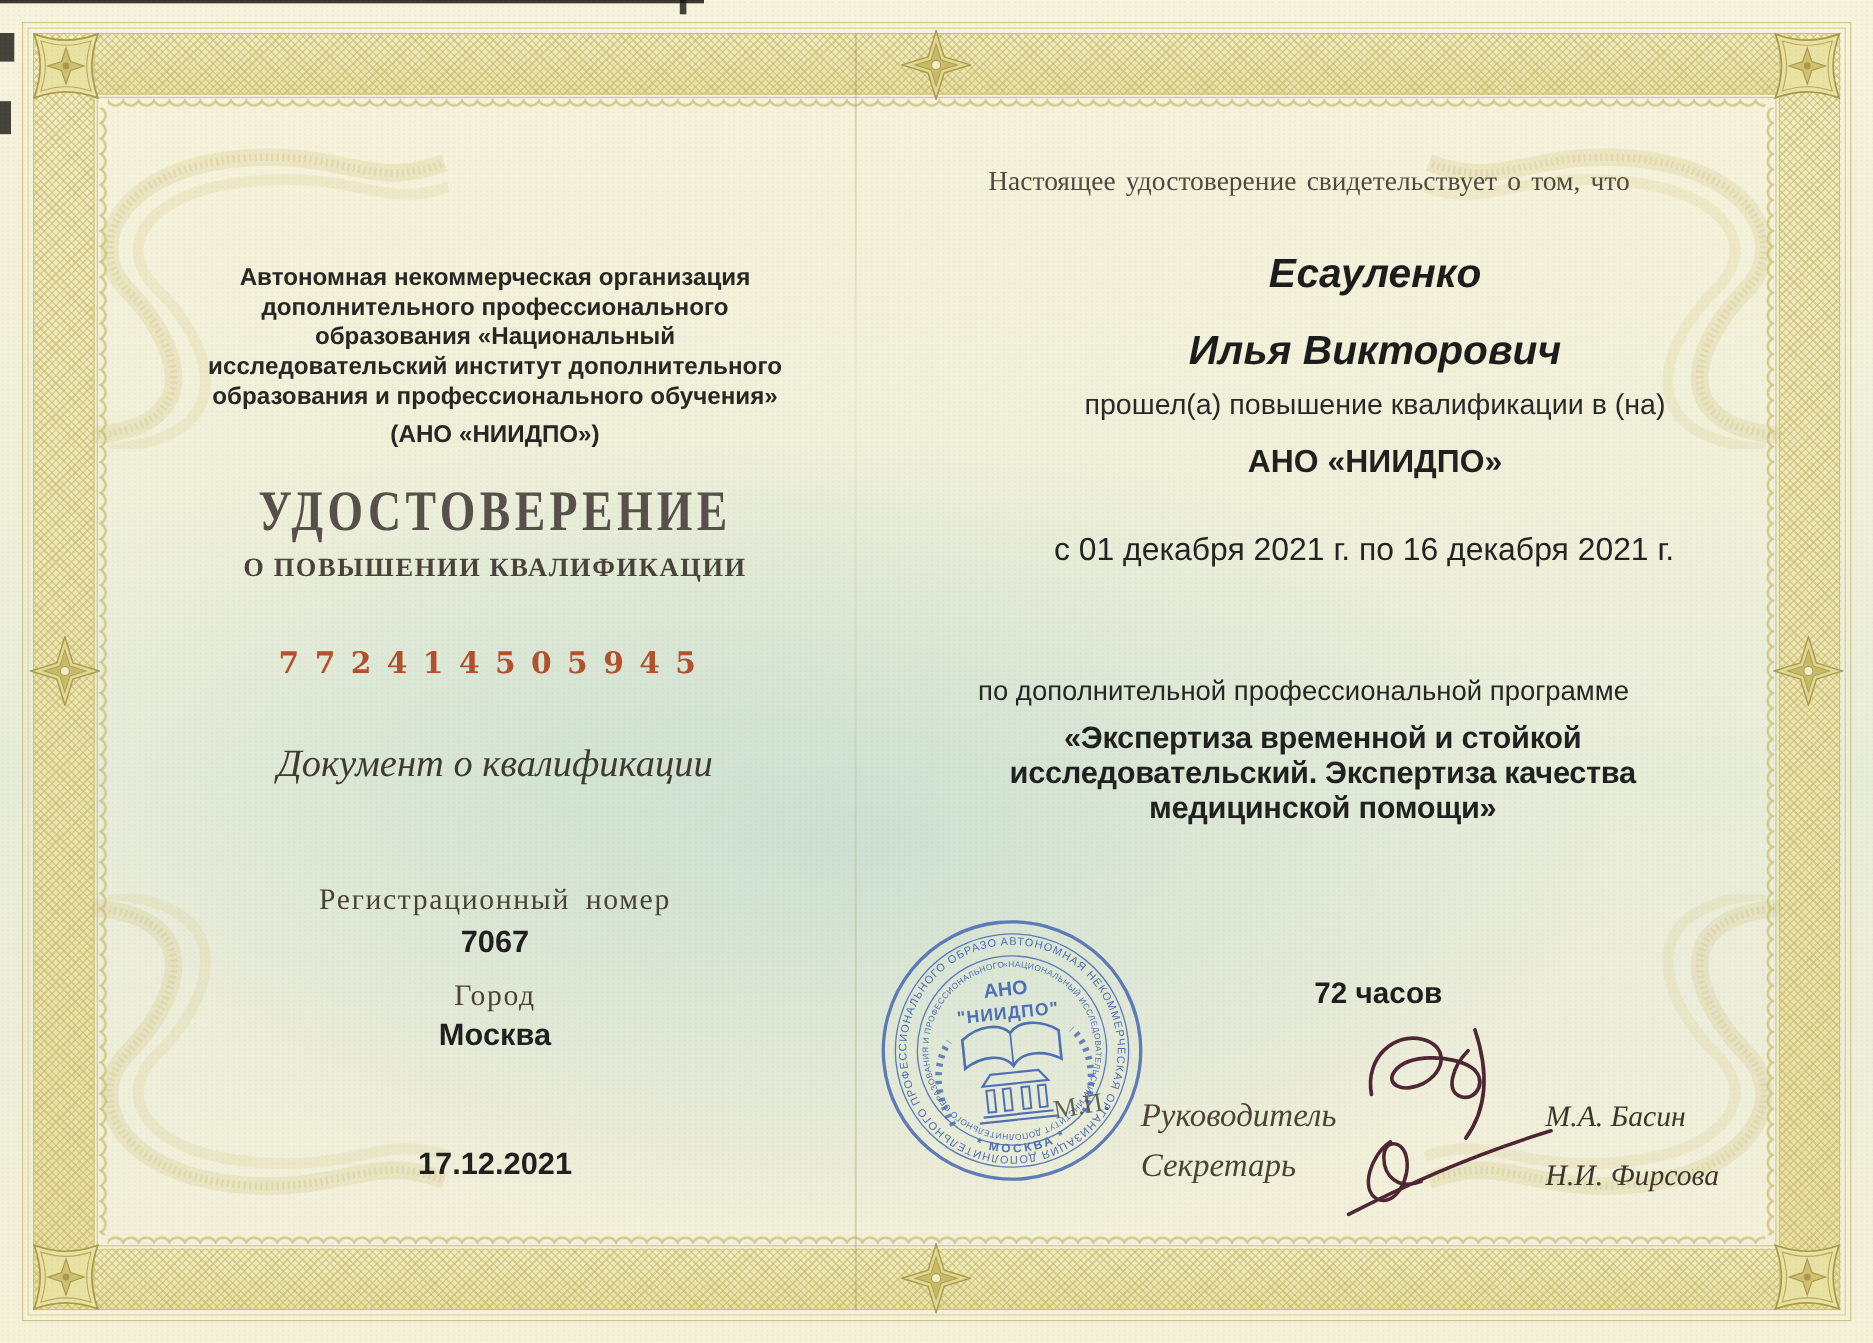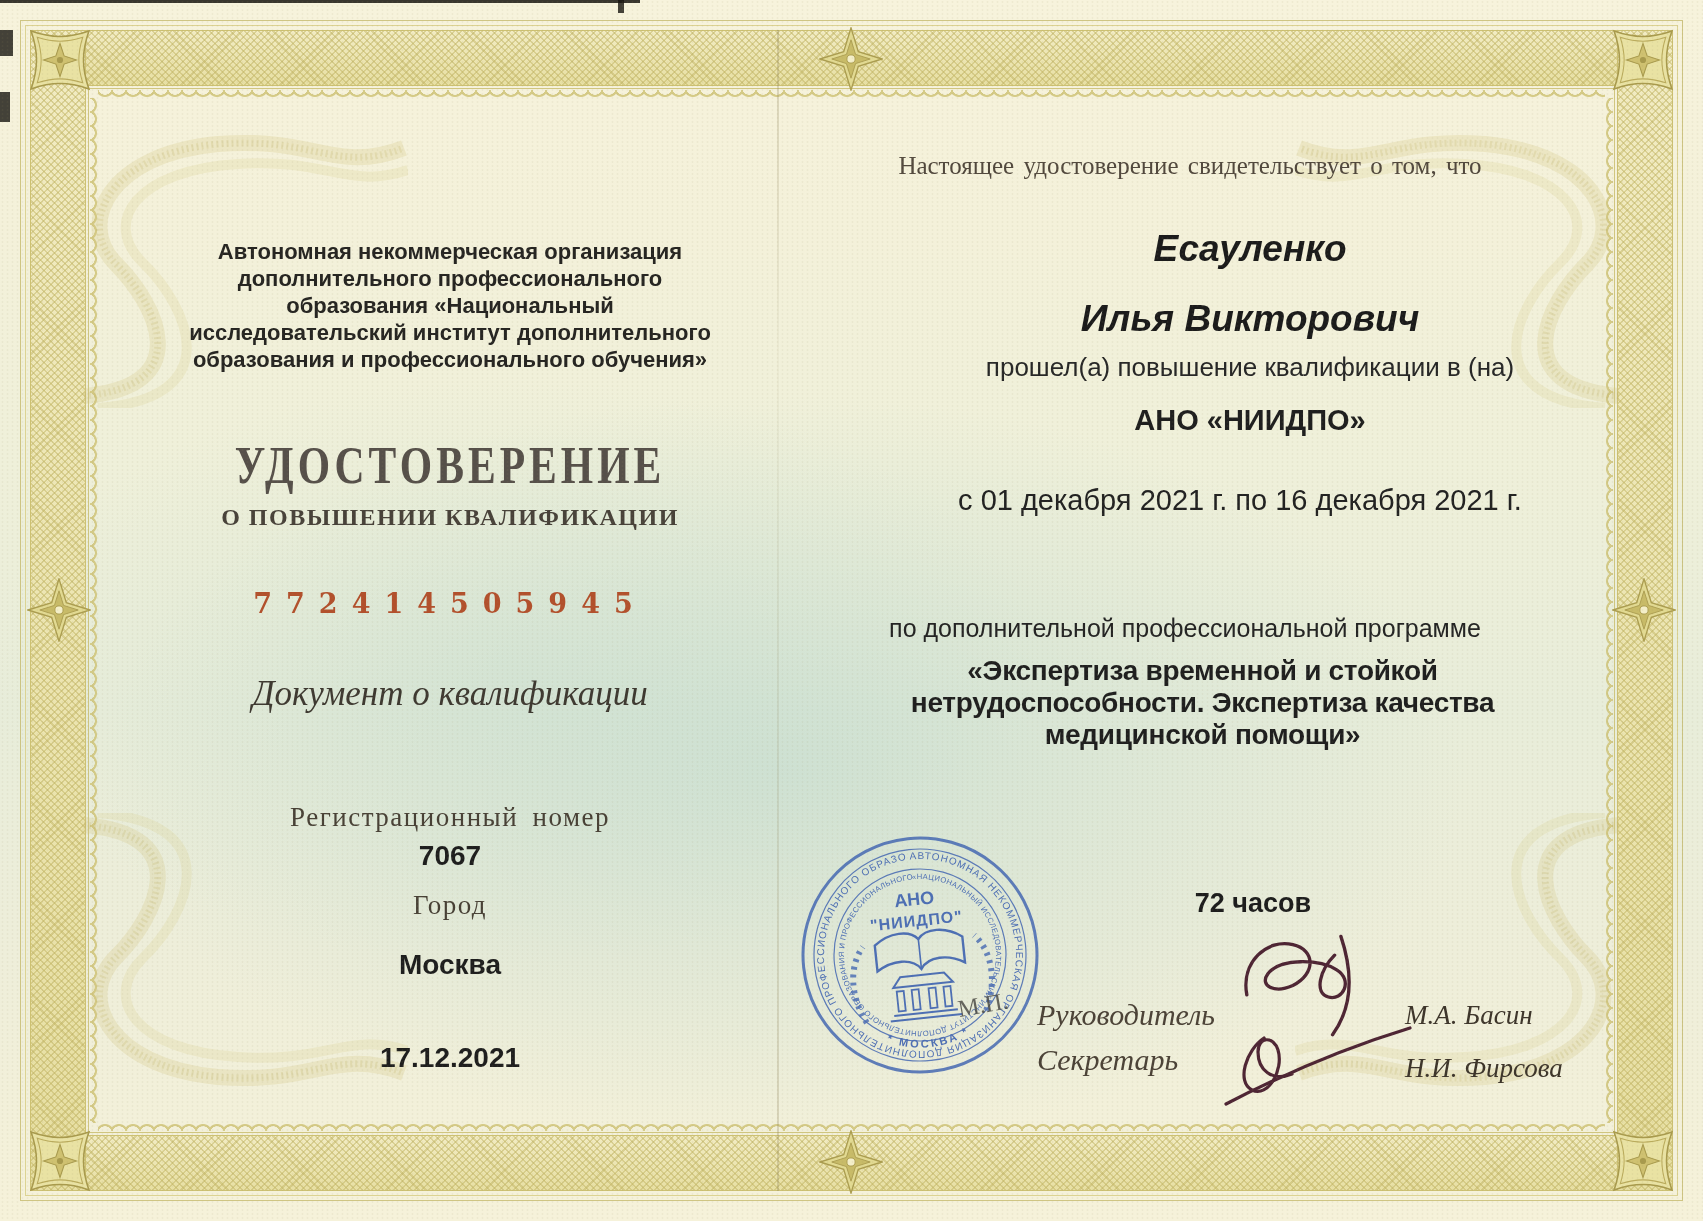--- a/index.html
+++ b/index.html
@@ -62,21 +62,21 @@
   .lcol{left:150px;width:600px;}
   .org-name{top:238px;left:176px;width:548px;font-weight:bold;font-size:22px;line-height:27px;color:#262522;}
   .org-short{top:382px;font-weight:bold;font-size:22px;color:#262522;}
   .cert-title{top:436px;font-size:52px;font-weight:600;letter-spacing:5px;color:#56504a;transform:scaleX(.8);}
   .cert-sub{top:504px;font-size:24px;font-weight:600;letter-spacing:1.5px;color:#48423a;}
   .blank-num{top:588px;font-family:"DejaVu Serif", serif;font-weight:bold;font-size:27px;letter-spacing:14px;color:#b2502c;}
   .doc-type{top:674px;font-style:italic;font-size:35px;color:#3e3931;}
   .lbl{font-size:27px;color:#48413699;color:#484136;letter-spacing:1.5px;word-spacing:6px;}
   .val{font-weight:bold;font-size:28px;color:#1e1e1e;}
   .reg-lbl{top:802px;} .reg-val{top:840px;}
-  .city-lbl{top:890px;} .city-val{top:925px;margin-top:24px;}
+  .city-lbl{top:890px;} .city-val{top:925px;}
   .date-lbl{top:982px;} .date-val{top:1042px;}
 
   
   .intro{top:152px;left:880px;width:620px;font-size:25px;color:#51483d;word-spacing:3px;}
   .nm{left:950px;width:600px;font-weight:bold;font-style:italic;font-size:37px;color:#1b1b1b;}
   .surname{top:228px;} .patron{top:298px;}
   .action{top:352px;left:950px;width:600px;font-size:26px;color:#272727;}
   .orgright{top:404px;left:950px;width:600px;font-weight:bold;font-size:29px;color:#1f1f1f;}
   .period{top:484px;left:940px;width:600px;font-size:29px;color:#222;}
   .prog-lbl{top:614px;left:885px;width:600px;font-size:25px;color:#242424;}
@@ -181,38 +181,39 @@
     <path d="M20,330 C150,320 112,230 64,184 C24,144 58,92 160,86 C250,80 270,112 330,92" fill="none" stroke="#d6cc88" stroke-width="10" opacity=".4"></path>
   </svg>
 
   <div class="abs fold"></div>
   <div class="abs scanline"></div>
   <div class="abs scanmark" style="top:30px;left:0;width:13px;height:26px;"></div>
   <div class="abs scanmark" style="top:92px;left:0;width:10px;height:30px;"></div>
   <div class="abs scanmark" style="top:0;left:618px;width:6px;height:13px;"></div>
 
   <div class="abs org-name ctr">Автономная некоммерческая организация дополнительного профессионального образования «Национальный исследовательский институт дополнительного образования и профессионального обучения»</div>
+  <div class="abs lcol org-short ctr">(АНО «НИИДПО»)</div>
   <div class="abs lcol cert-title ctr serif nowrap">УДОСТОВЕРЕНИЕ</div>
   <div class="abs lcol cert-sub ctr serif nowrap">О ПОВЫШЕНИИ КВАЛИФИКАЦИИ</div>
   <div class="abs lcol blank-num ctr nowrap">772414505945</div>
   <div class="abs lcol doc-type ctr serif nowrap">Документ о квалификации</div>
   <div class="abs lcol reg-lbl lbl ctr serif nowrap">Регистрационный номер</div>
   <div class="abs lcol reg-val val ctr nowrap">7067</div>
   <div class="abs lcol city-lbl lbl ctr serif nowrap">Город</div>
   <div class="abs lcol city-val val ctr nowrap">Москва</div>
   <div class="abs lcol date-val val ctr nowrap">17.12.2021</div>
 
   <div class="abs intro ctr serif nowrap">Настоящее удостоверение свидетельствует о том, что</div>
   <div class="abs nm surname ctr nowrap">Есауленко</div>
   <div class="abs nm patron ctr nowrap">Илья Викторович</div>
   <div class="abs action ctr nowrap">прошел(а) повышение квалификации в (на)</div>
   <div class="abs orgright ctr nowrap">АНО «НИИДПО»</div>
   <div class="abs period ctr nowrap">с 01 декабря 2021 г. по 16 декабря 2021 г.</div>
   <div class="abs prog-lbl ctr nowrap">по дополнительной профессиональной программе</div>
-  <div class="abs prog-name ctr">«Экспертиза временной и стойкой нетрудоспособности. Экспертиза качества медицинской помощи»</div>
+  <div class="abs prog-name ctr">«Экспертиза временной и стойкой исследовательский. Экспертиза качества медицинской помощи»</div>
   <div class="abs vol-val ctr nowrap">72 часов</div>
 
   <div class="abs head-title sig-title serif nowrap">Руководитель</div>
   <div class="abs sec-title sig-title serif nowrap">Секретарь</div>
   <div class="abs head-name sig-name serif nowrap">М.А. Басин</div>
   <div class="abs sec-name sig-name serif nowrap">Н.И. Фирсова</div>
 
   <svg class="abs sig sig1" viewBox="0 0 160 110">
     <g fill="none" stroke="#4e2534" stroke-width="3.2" stroke-linecap="round">
       <path d="M10,64 C4,32 30,10 54,16 C76,21 76,44 54,55 C36,63 22,55 30,44 C42,28 80,30 96,40 C112,50 102,70 88,66 C74,62 80,40 94,26"></path>

